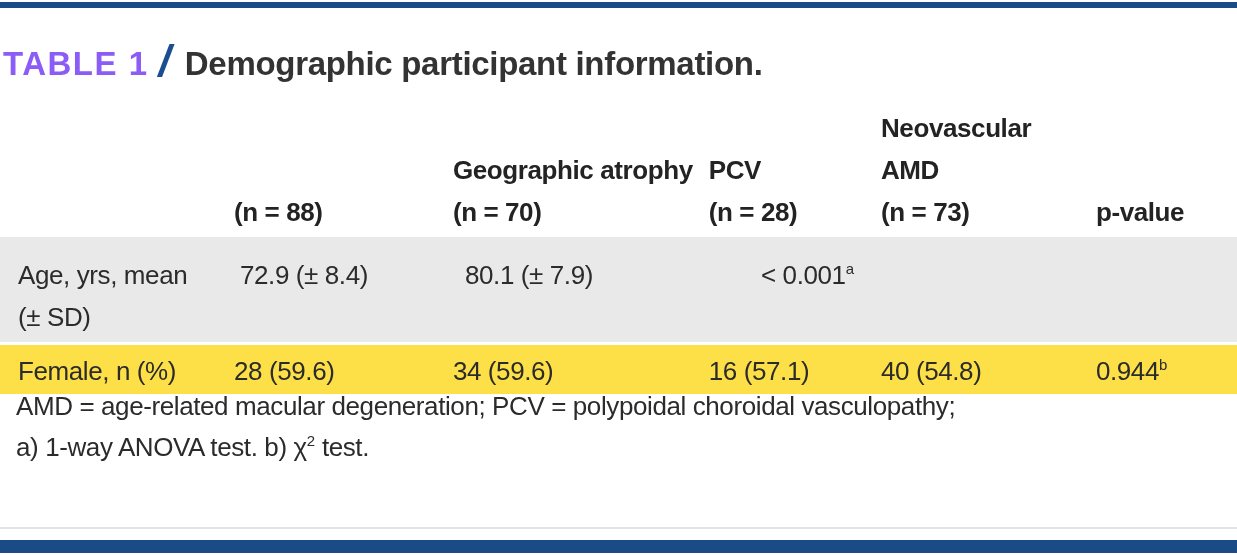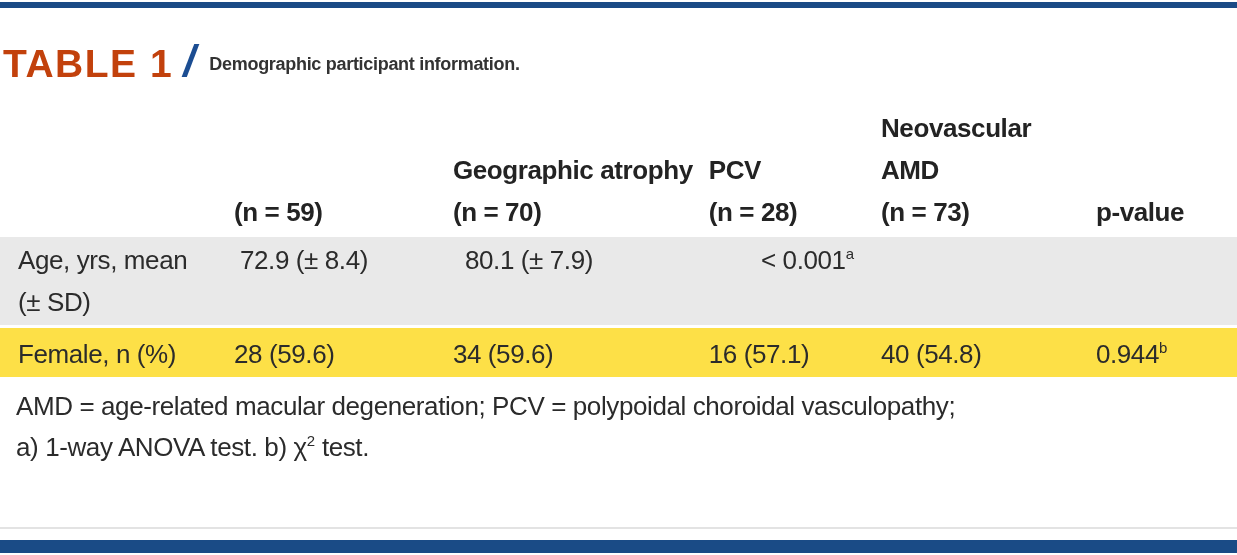--- a/index.html
+++ b/index.html
@@ -20,34 +20,34 @@
     background: #1a4b86;
   }
   .title-row {
     position: absolute;
     top: 42px; left: 3px;
     display: flex;
     align-items: center;
     white-space: nowrap;
   }
   .table-label {
-    font-size: 39px;
+    font-size: 33px;
     font-weight: 700;
     letter-spacing: 1.5px;
-    color: #c2410c;
+    color: #8b5cf6;
   }
   .slash-sep {
     font-size: 44px;
     font-weight: 700;
     font-style: italic;
     color: #1b4d92;
     margin: -6px 14px 0 10px;
   }
   .table-title {
-    font-size: 18px;
+    font-size: 33px;
     font-weight: 600;
     color: #333333;
     letter-spacing: -0.3px;
   }
   .table-wrap {
     position: absolute;
     top: 105px; left: 0;
     width: 1237px;
     letter-spacing: -0.4px;
   }
@@ -67,22 +67,22 @@
     color: #232323;
   }
   .header-row .hline { line-height: 42px; }
   .data-row {
     font-size: 26px;
     line-height: 42px;
     color: #2b2b2b;
   }
   .row-age {
     background: #e9e9e9;
-    height: 88px;
-    padding-top: 2px;
+    height: 105px;
+    padding-top: 17px;
   }
   .row-spacer { height: 3px; background: #ffffff; }
   .row-female {
     background: #fde047;
     height: 49px;
     padding-top: 5px;
   }
   sup {
     font-size: 15px;
     vertical-align: baseline;
@@ -122,21 +122,21 @@
     <span class="table-label">TABLE 1</span>
     <span class="slash-sep">/</span>
     <span class="table-title">Demographic participant information.</span>
   </div>
 
   <div class="table-wrap">
 
     <div class="trow header-row">
       <div class="c0"></div>
       <div class="c1">
-        <div class="hline">(n = 59)</div>
+        <div class="hline">(n = 88)</div>
       </div>
       <div class="c2">
         <div class="hline">Geographic atrophy</div>
         <div class="hline">(n = 70)</div>
       </div>
       <div class="c3">
         <div class="hline">PCV</div>
         <div class="hline">(n = 28)</div>
       </div>
       <div class="c4">

